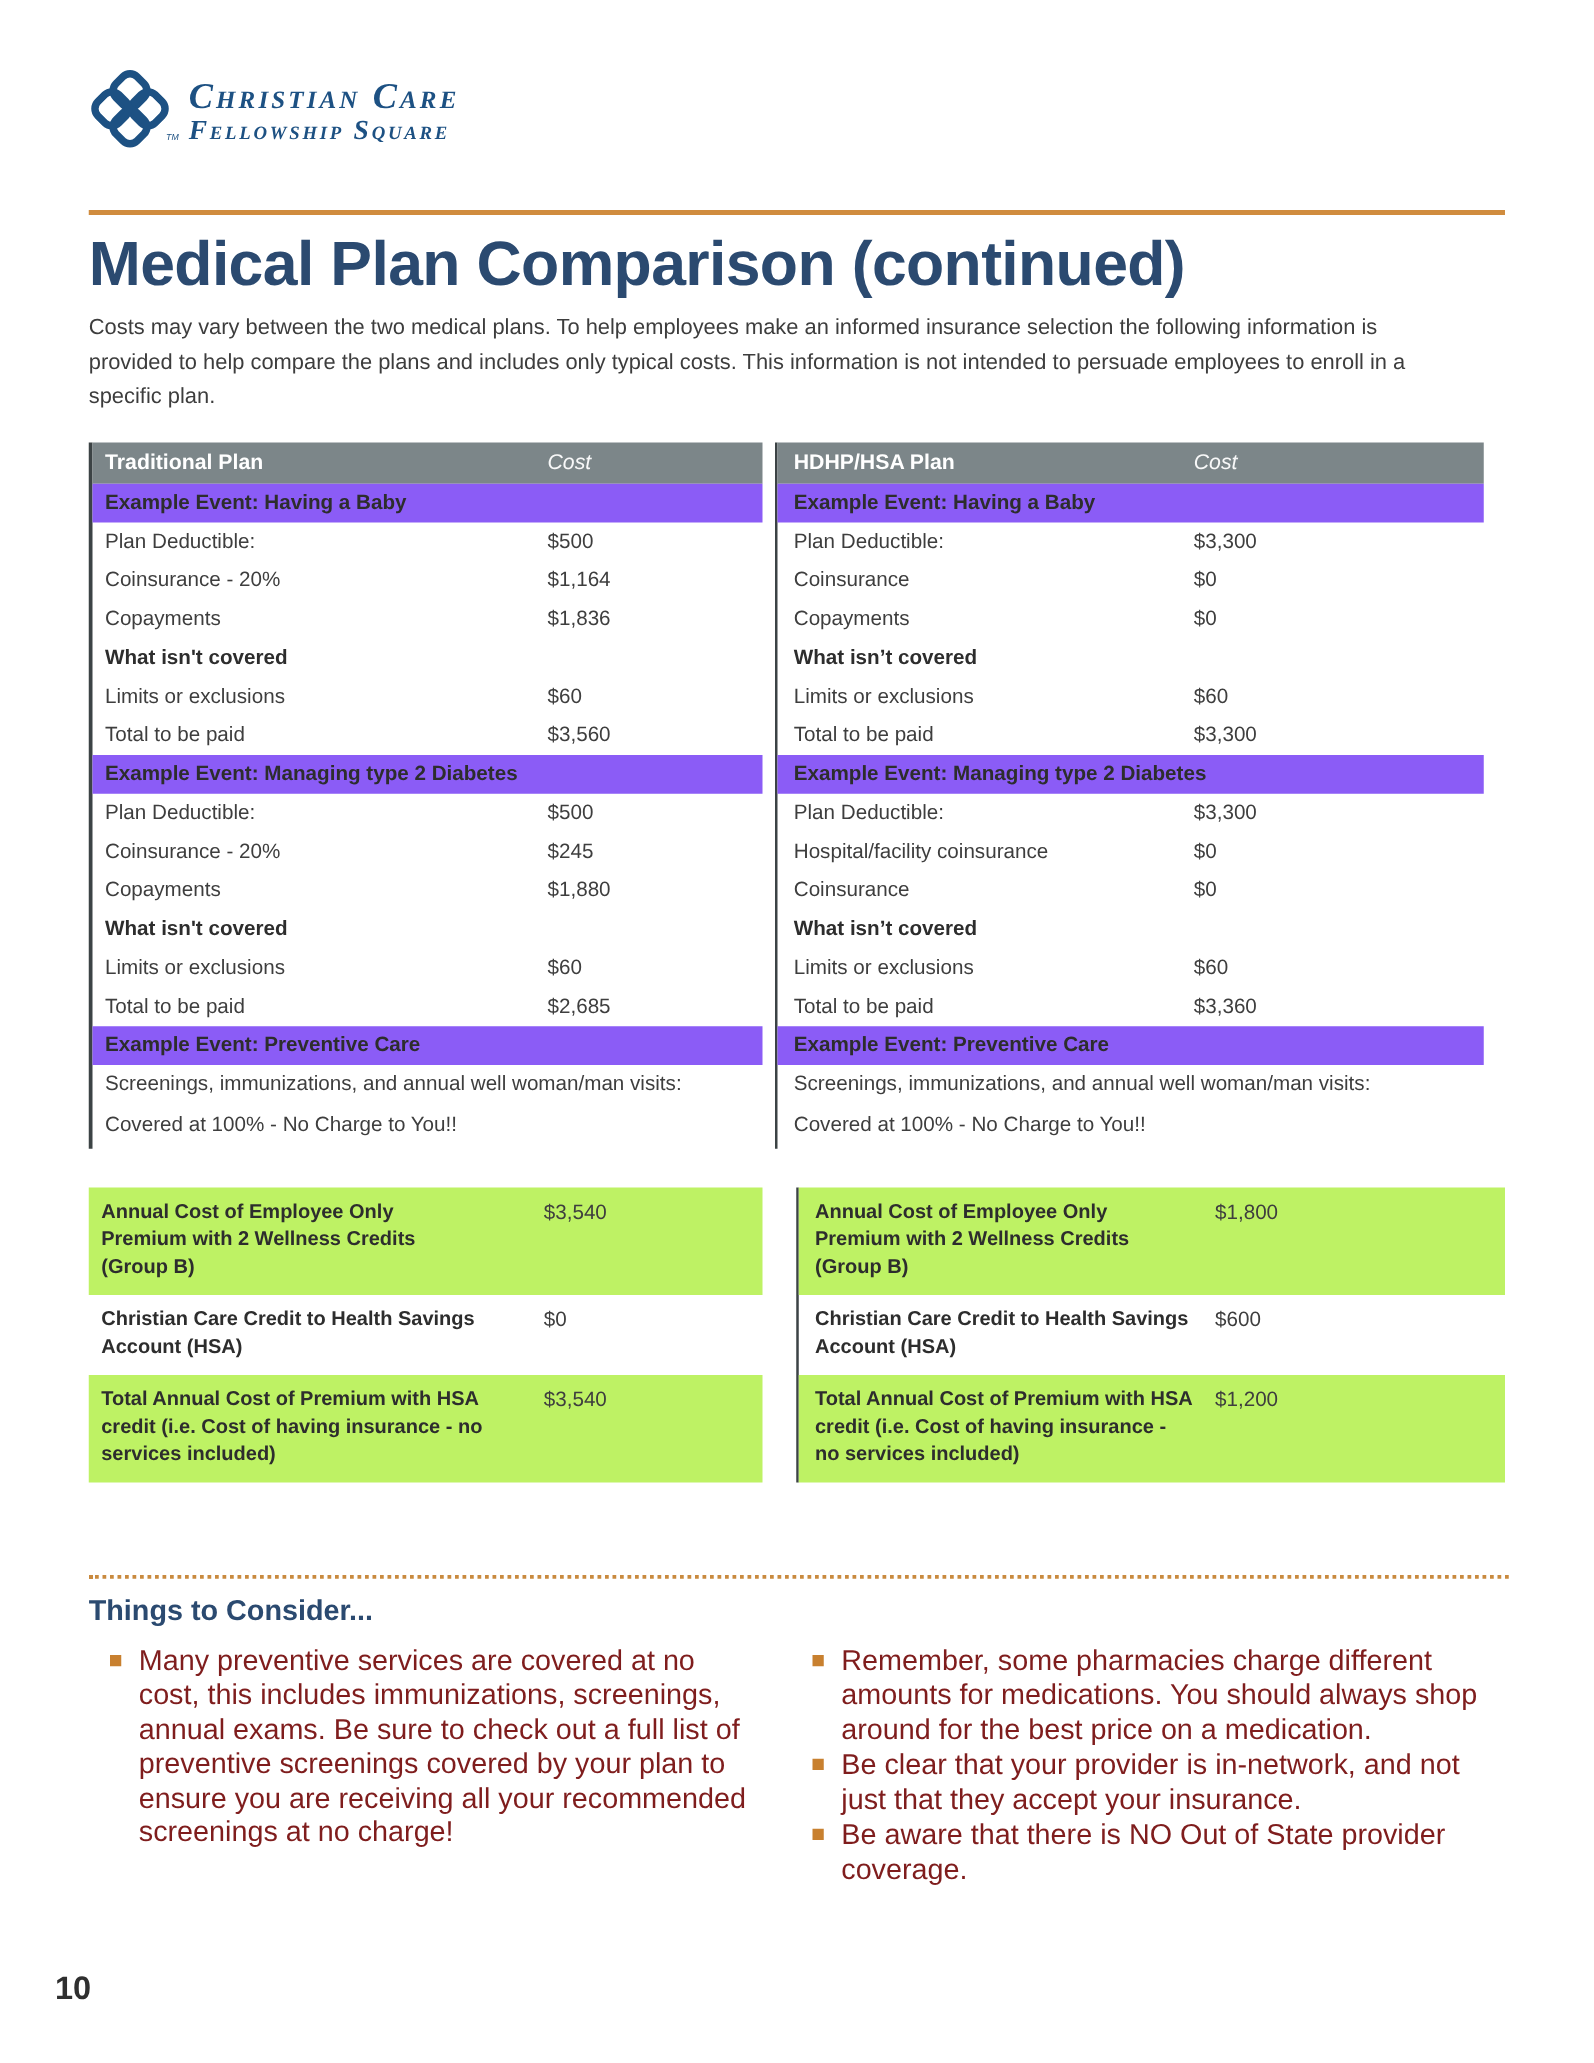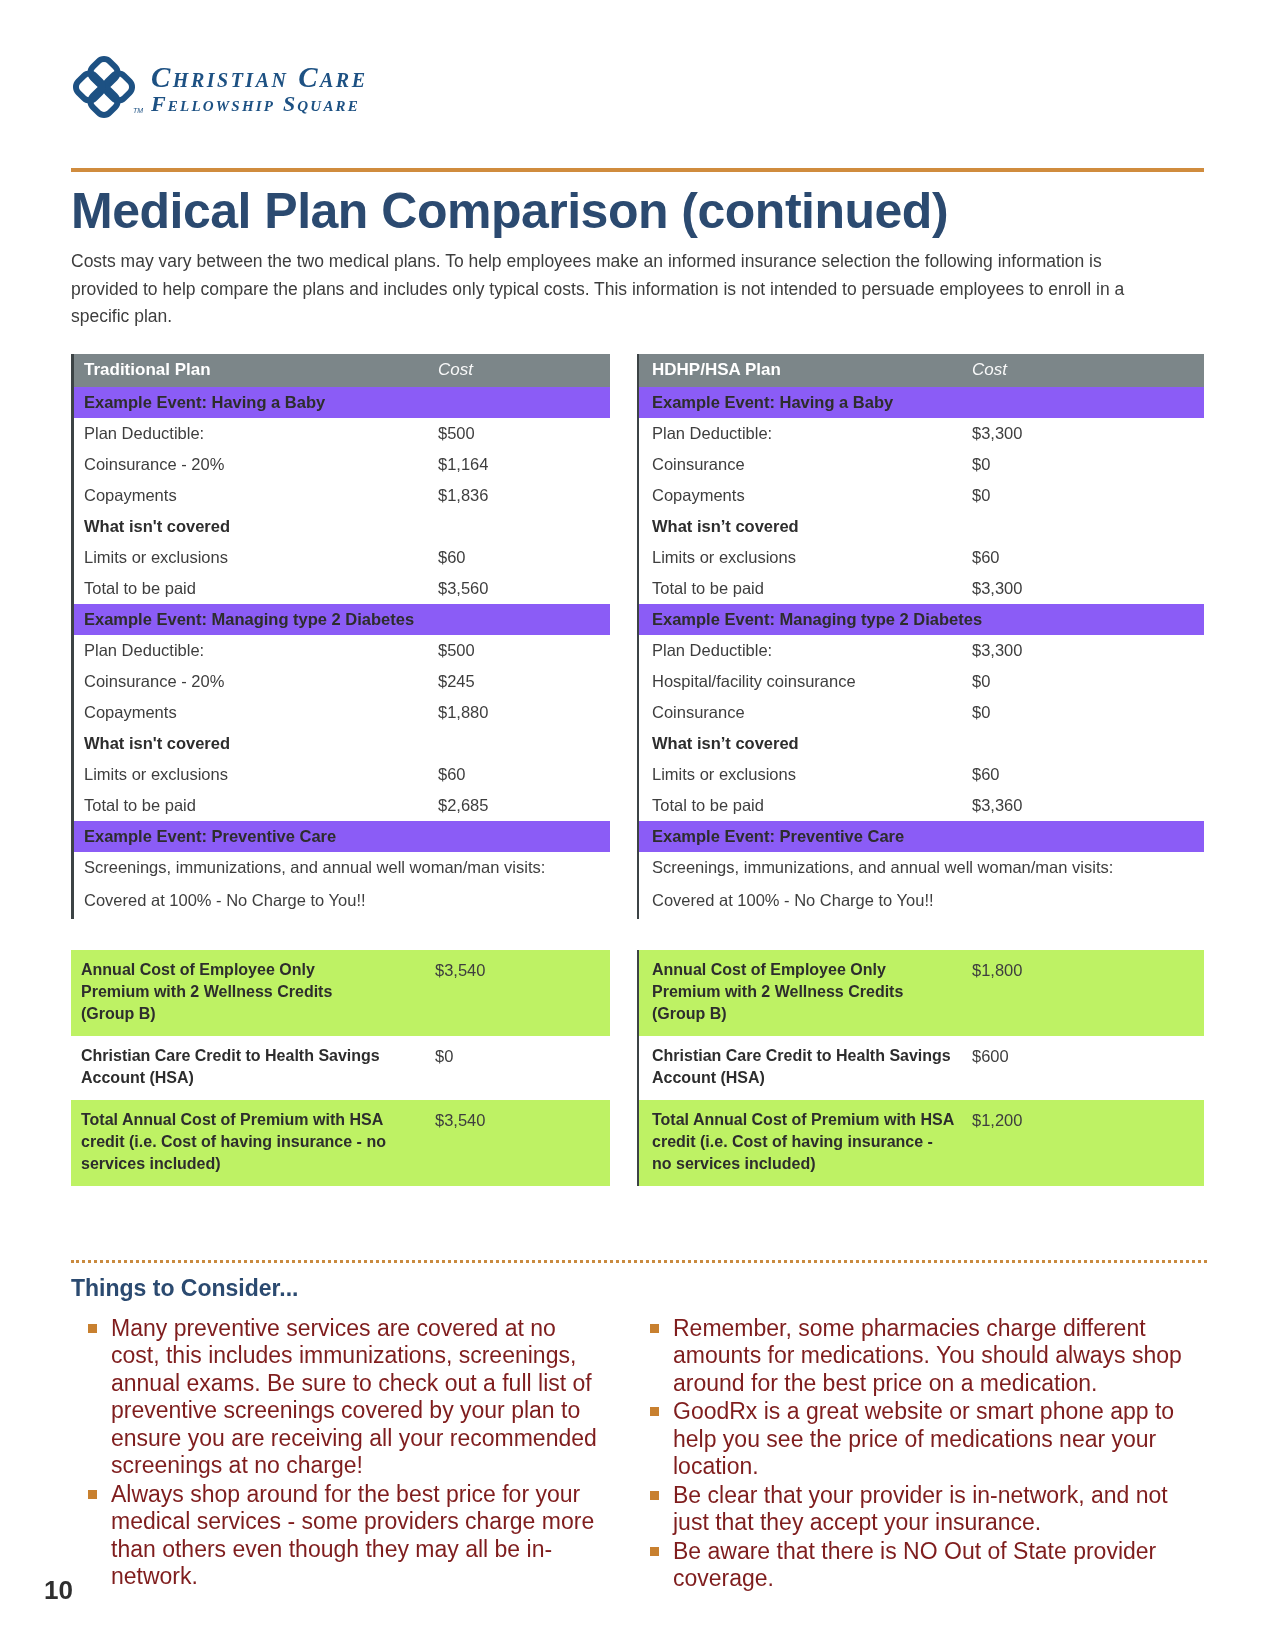--- a/index.html
+++ b/index.html
@@ -13,21 +13,21 @@
   .brand-text{padding-top:8px;color:#1D5183;font-family:"Liberation Serif",serif;}
   .brand-line1{font-variant:small-caps;font-size:29px;letter-spacing:2.5px;font-weight:600;line-height:30px;}
   .brand-line2{font-variant:small-caps;font-size:22px;letter-spacing:2.2px;font-weight:600;line-height:24px;}
 
   .rule{margin-top:48px;height:4px;background:#D08C3E;}
 
   h1.page-title{margin:16px 0 0 0;font-size:50px;line-height:46px;font-weight:700;color:#2B4A70;letter-spacing:-0.5px;}
   p.intro{margin:14px 0 0 0;font-size:17.5px;line-height:27.5px;color:#3D3D3D;max-width:1078px;}
 
   
-  .cmp{margin-top:23px;display:grid;grid-template-columns:539px 567px;column-gap:27px;font-size:16.5px;color:#3E3E3E;}
+  .cmp{margin-top:23px;display:grid;grid-template-columns:539px 567px;column-gap:10px;font-size:16.5px;color:#3E3E3E;}
   .half-left{border-left:3px solid #3C4345;}
   .half-right{border-left:2px solid #3C4345;}
   .thead{background:#7C8689;color:#fff;display:grid;align-items:center;height:33px;font-size:17px;}
   .half-left .thead{grid-template-columns:354px 1fr;padding-left:10px;}
   .half-right .thead{grid-template-columns:320px 1fr;padding-left:13px;}
   .thead .plan{font-weight:700;}
   .thead .cost{font-style:italic;font-weight:400;opacity:.95;}
   .trow{display:grid;align-items:center;height:31px;}
   .half-left .trow{grid-template-columns:354px 1fr;padding-left:10px;}
   .half-right .trow{grid-template-columns:320px 1fr;padding-left:13px;}
@@ -278,27 +278,25 @@
     </div>
   </div>
 
   <div class="dotted"></div>
   <h2 class="things-title">Things to Consider...</h2>
 
   <div class="things">
     <div class="col-left">
       <ul class="blist">
         <li>Many preventive services are covered at no cost, this includes immunizations, screenings, annual exams. Be sure to check out a full list of preventive screenings covered by your plan to ensure you are receiving all your recommended screenings at no charge!</li>
-        <li>Always shop around for the best price for your medical services - some providers charge more than others even though they may all be in-network.</li>
       </ul>
     </div>
     <div class="col-right">
       <ul class="blist">
         <li>Remember, some pharmacies charge different amounts for medications. You should always shop around for the best price on a medication.</li>
-        <li>GoodRx is a great website or smart phone app to help you see the price of medications near your location.</li>
         <li>Be clear that your provider is in-network, and not just that they accept your insurance.</li>
         <li>Be aware that there is NO Out of State provider coverage.</li>
       </ul>
     </div>
   </div>
 
 </div>
 
 <div class="page-num">10</div>
 

